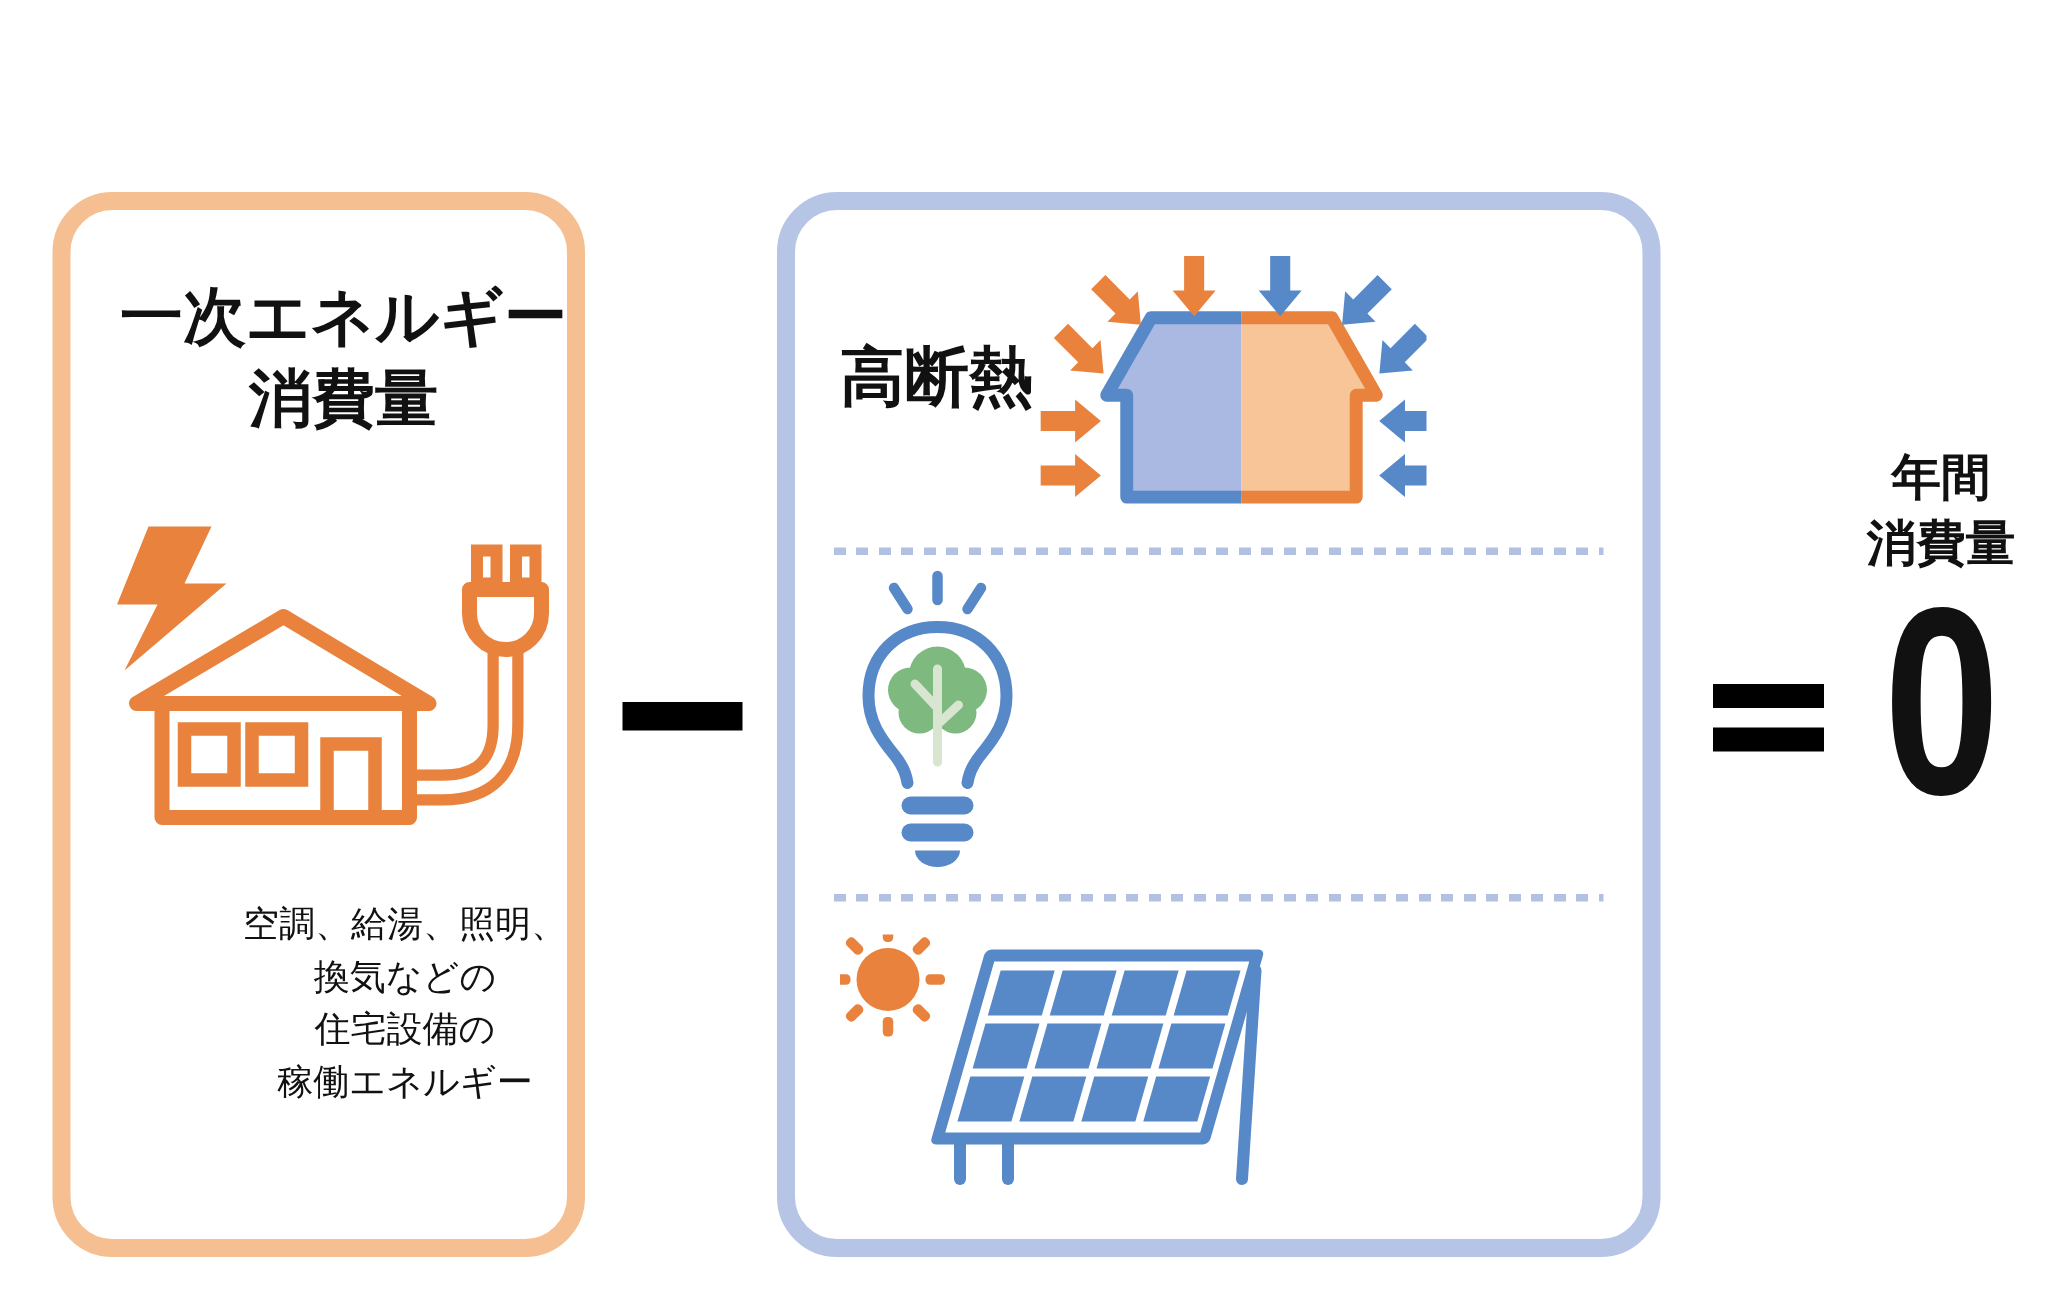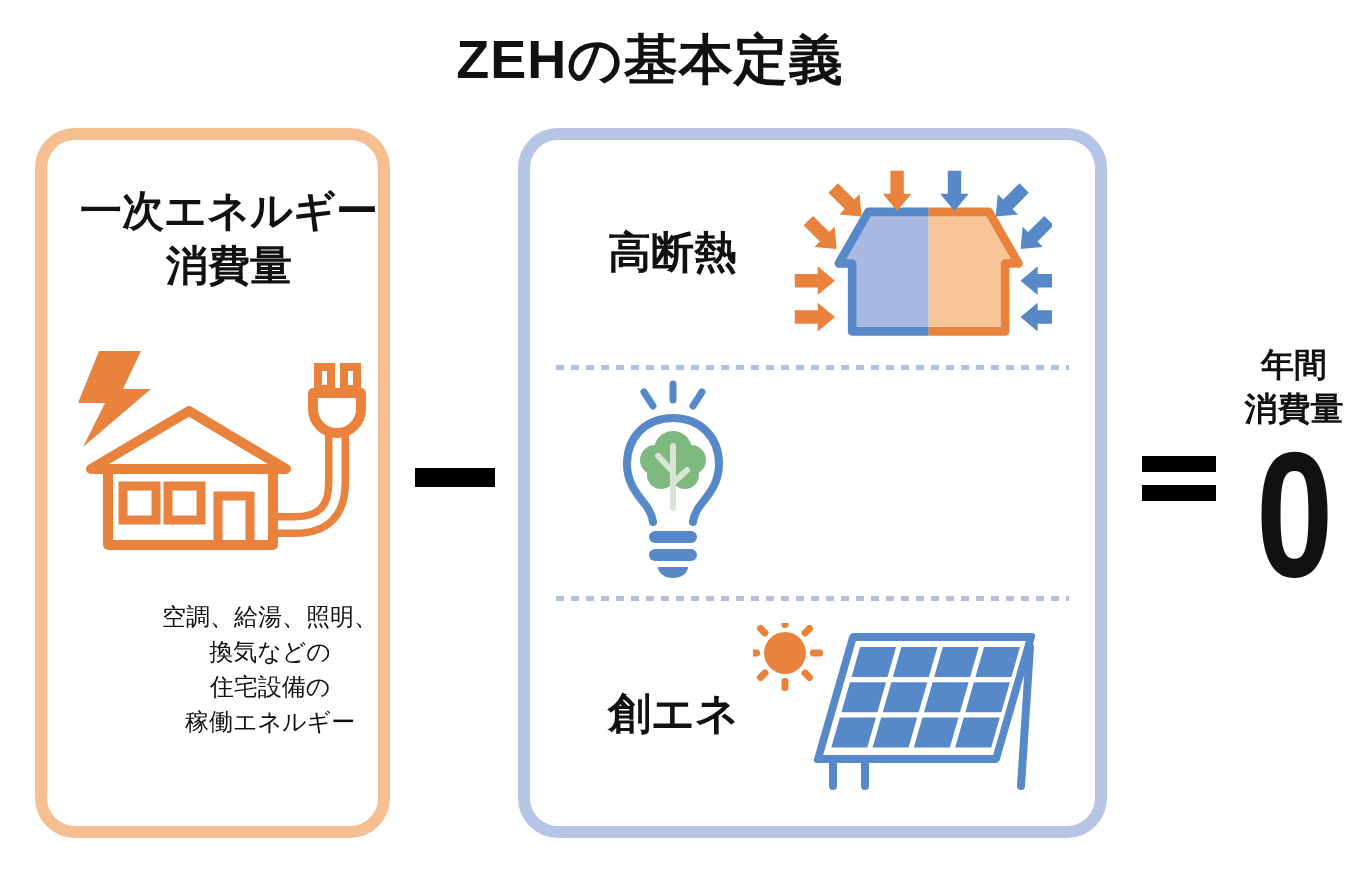--- a/index.html
+++ b/index.html
@@ -24,41 +24,40 @@
   .minus{position:absolute;left:415px;top:468px;width:80px;height:19px;background:#000;}
   .equals{position:absolute;left:1142px;top:456px;width:74px;}
   .equals .bar{width:74px;height:16px;background:#000;}
   .equals .bar + .bar{margin-top:13px;}
   
   .middle-box{
     position:absolute;left:518px;top:128px;width:589px;height:710px;
     border:12px solid #B6C4E6;border-radius:40px;box-sizing:border-box;
     display:flex;flex-direction:column;background:#fff;
   }
-  .mrow{flex:1 1 0;display:flex;align-items:center;justify-content:space-between;padding-left:30px;margin-left:48px;}
+  .mrow{flex:1 1 0;display:flex;align-items:center;padding-left:30px;}
   .mrow-label{font-size:43px;font-weight:bold;line-height:1.28;white-space:pre-line;}
   .divider{height:5px;margin:0 26px;flex:0 0 auto;
     background:repeating-linear-gradient(90deg,#B2C0E2 0 8px,transparent 8px 15px);}
   .icon-wrap{flex:0 0 auto;display:flex;align-items:center;}
   .mr-insulation{margin-right:43px;}
   .mr-bulb{margin-right:100px;}
   .mr-solar{margin-right:42px;}
   
   .result{position:absolute;left:1228px;top:296px;width:132px;text-align:center;}
-  .annual{font-size:33px;font-weight:bold;line-height:1.32;white-space:pre-line;margin-top:47px;}
+  .annual{font-size:33px;font-weight:bold;line-height:1.32;white-space:pre-line;}
   .zero{display:inline-block;font-size:178px;font-weight:bold;line-height:0.82;
         transform:scaleX(0.78);margin-top:12px;font-family:"Liberation Sans",sans-serif;}
   .suffix{font-size:46px;font-weight:bold;margin-top:4px;}
 </style>
 </head>
 <body>
 
 <div class="canvas">
 
-  <div class="title">ZEHの基本定義</div>
 
   <div class="left-box">
     <div class="left-heading">一次エネルギー
 消費量</div>
 
     <svg class="left-icon" width="315" height="215" viewBox="0 0 315 215" aria-hidden="true">
 
       <polygon points="36,8 78,8 60,46 88,46 20,104 42,60 15,60" fill="#E8823C"></polygon>
 
       <path d="M274,86 V140 Q274,182 232,182 H208" fill="none" stroke="#E8823C" stroke-width="24" stroke-linecap="round"></path>
@@ -156,21 +155,20 @@
             <rect x="41" y="169" width="48" height="12" rx="6"></rect>
             <path d="M50,187 a15,11 0 0 0 30,0 Z"></path>
           </g>
         </svg>
       </div>
     </div>
 
     <div class="divider"></div>
 
     <div class="mrow">
-      <div class="mrow-label">創エネ</div>
       <div class="icon-wrap mr-solar">
         <svg width="300" height="180" viewBox="0 0 300 180" aria-hidden="true">
 
           <g transform="translate(32,30)" fill="#E8823C">
             <circle cx="0" cy="0" r="21"></circle>
             <rect x="25" y="-3.5" width="13" height="7" rx="3"></rect>
             <rect x="25" y="-3.5" width="13" height="7" rx="3" transform="rotate(45)"></rect>
             <rect x="25" y="-3.5" width="13" height="7" rx="3" transform="rotate(90)"></rect>
             <rect x="25" y="-3.5" width="13" height="7" rx="3" transform="rotate(135)"></rect>
             <rect x="25" y="-3.5" width="13" height="7" rx="3" transform="rotate(180)"></rect>

